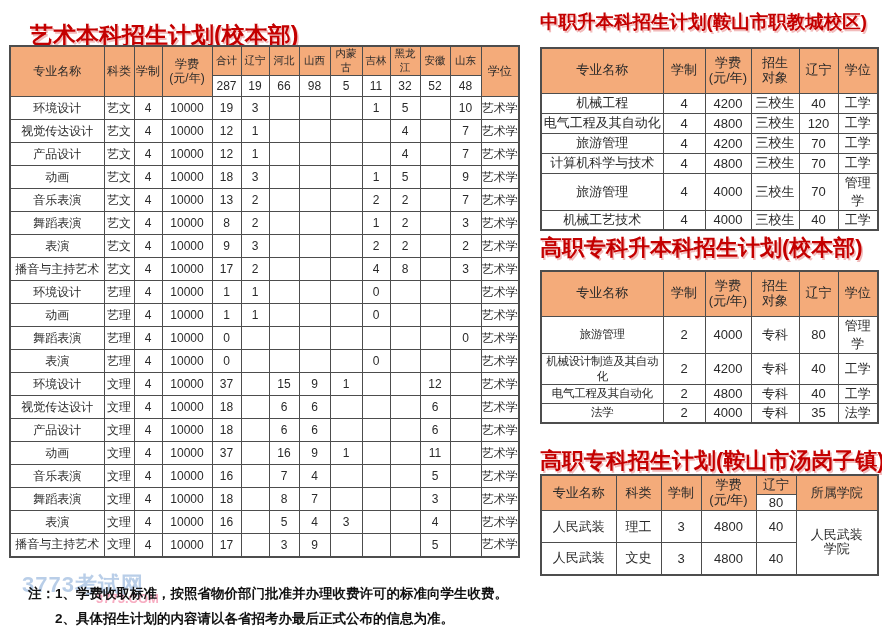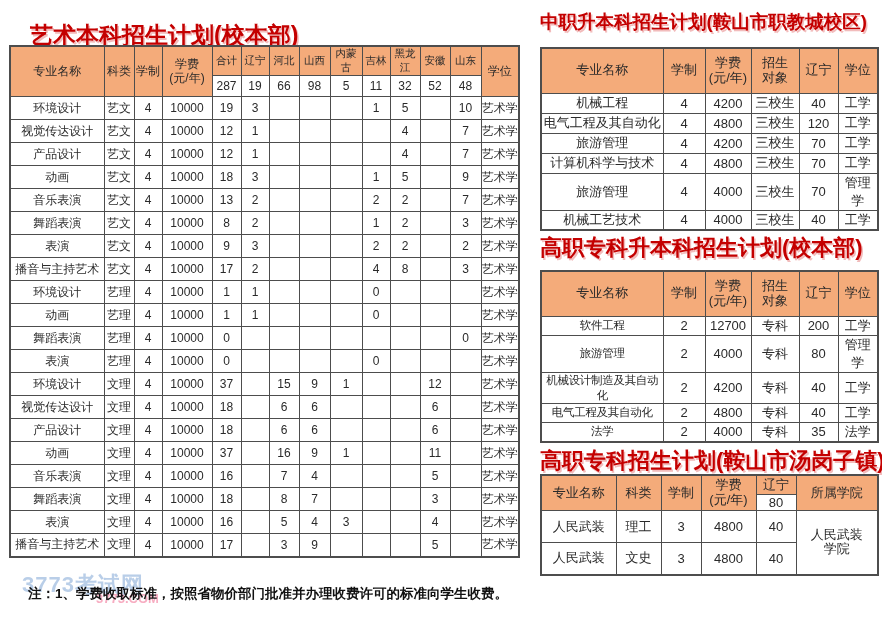--- a/index.html
+++ b/index.html
@@ -533,28 +533,20 @@
           <th class="h pre">学费
 (元/年)</th>
           <th class="h pre">招生
 对象</th>
           <th class="h pre">辽宁</th>
           <th class="h pre">学位</th>
         </tr>
       </thead>
       <tbody>
         <tr>
-          <td class="la">软件工程</td>
-          <td>2</td>
-          <td>12700</td>
-          <td>专科</td>
-          <td>200</td>
-          <td>工学</td>
-        </tr>
-        <tr>
           <td class="la">旅游管理</td>
           <td>2</td>
           <td>4000</td>
           <td>专科</td>
           <td>80</td>
           <td>管理学</td>
         </tr>
         <tr>
           <td class="la">机械设计制造及其自动化</td>
           <td>2</td>
@@ -626,15 +618,16 @@
       </tbody>
     </table>
 
   <div class="watermark">
     <span class="wm-main">3773考试网</span>
     <span class="wm-sub">3773.COM</span>
   </div>
 
   <div class="notes">
     <p class="note1">注：1、学费收取标准，按照省物价部门批准并办理收费许可的标准向学生收费。</p>
+    <p class="note2">2、具体招生计划的内容请以各省招考办最后正式公布的信息为准。</p>
   </div>
 
 </div>
 
 </body></html>

